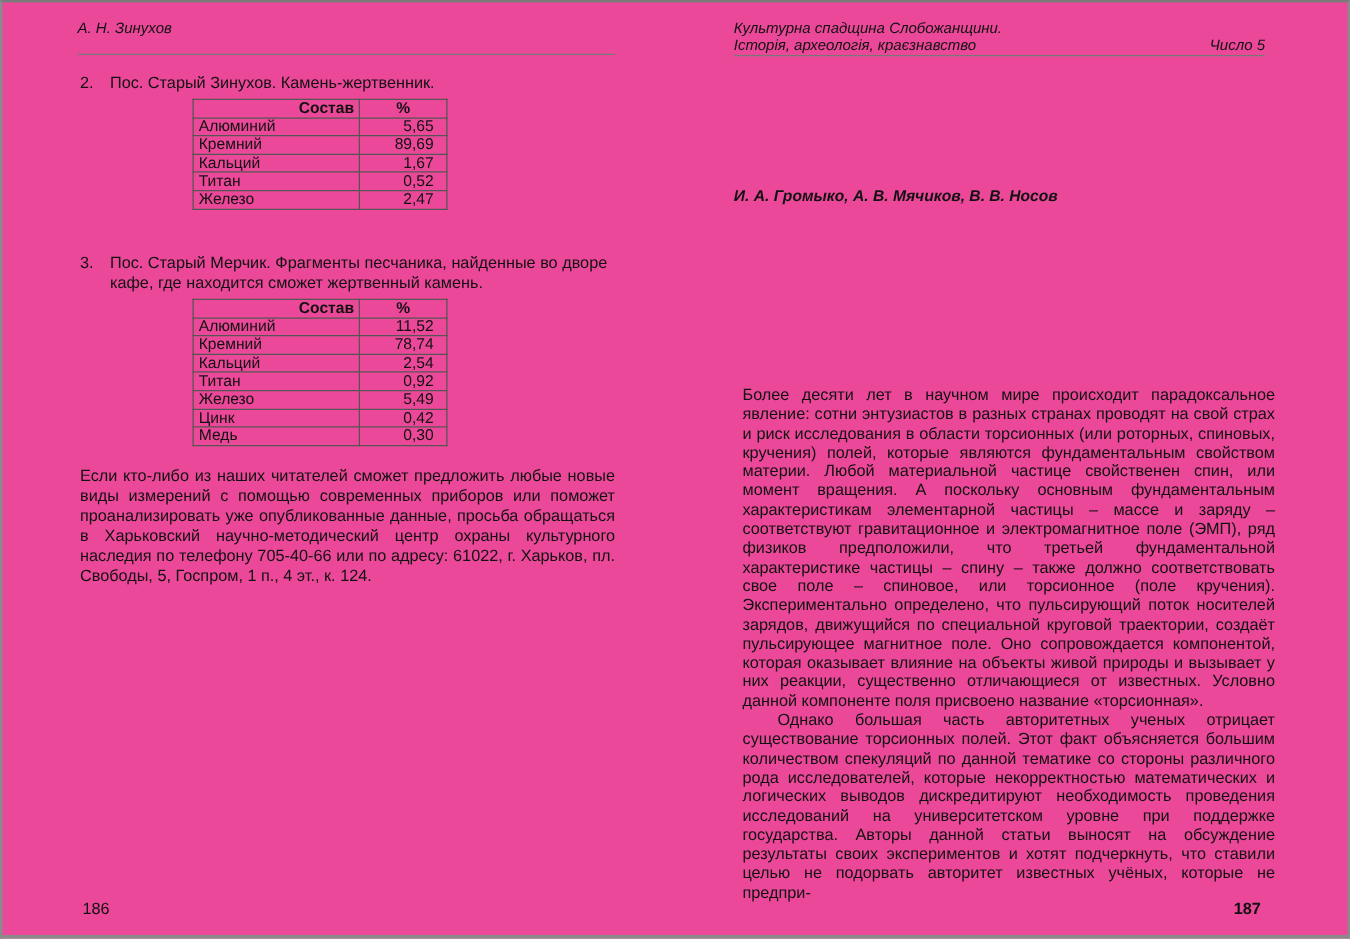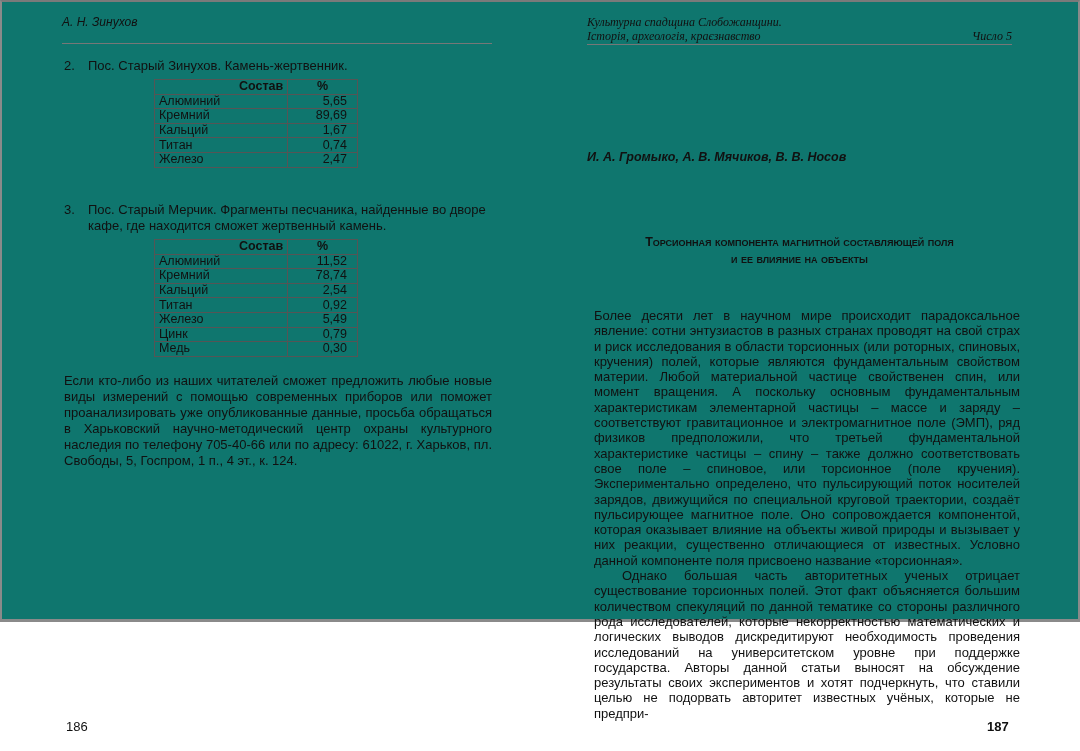--- a/index.html
+++ b/index.html
@@ -1,36 +1,36 @@
 <!DOCTYPE html>
 <html><head>
 <meta charset="utf-8">
 <style>
   * { box-sizing: border-box; margin: 0; padding: 0; }
   html, body { width: 1080px; height: 751px; overflow: hidden; background: #ffffff; }
   body { font-family: "Liberation Sans", sans-serif; color: #111; position: relative; }
   .frame {
-    position: absolute; left: 0; top: 0; width: 1080px; height: 622px;
+    position: absolute; left: 0; top: 0; width: 1080px; height: 751px;
     border-top: 2px solid #7a7a7a; border-bottom: 3px solid #8a8a8a;
     border-left: 2px solid #8a8a8a; border-right: 2px solid #8a8a8a;
-    background: #0f766e;
+    background: #ec4899;
   }
   .page { position: absolute; top: 0; height: 751px; }
   .page-left { left: 0; width: 540px; }
   .page-right { left: 540px; width: 540px; }
 
   .run-head-left {
     position: absolute; left: 60px; top: 13px; width: 430px;
     font-style: italic; font-size: 12px; padding-bottom: 14px;
     border-bottom: 1px solid #777;
   }
   .run-head-right {
     position: absolute; left: 45px; top: 13px; width: 425px;
     font-style: italic; font-size: 12px; line-height: 14px;
-    border-bottom: 1px solid #777; padding-bottom: 1px; font-family: Liberation Serif, serif;
+    border-bottom: 1px solid #777; padding-bottom: 1px;
   }
   .run-head-right .row2 { display: flex; justify-content: space-between; }
 
   .item {
     position: absolute; left: 62px; width: 428px;
     font-size: 13px; line-height: 16px; display: flex;
   }
   .item .num { width: 24px; flex: none; }
   .item .txt { flex: 1; }
 
@@ -97,21 +97,21 @@
       <tr>
             <td class="name">Кремний</td>
             <td class="val">89,69</td>
           </tr>
       <tr>
             <td class="name">Кальций</td>
             <td class="val">1,67</td>
           </tr>
       <tr>
             <td class="name">Титан</td>
-            <td class="val">0,74</td>
+            <td class="val">0,52</td>
           </tr>
       <tr>
             <td class="name">Железо</td>
             <td class="val">2,47</td>
           </tr>
     </tbody>
       </table>
 
     <div class="item" style="top:200px;">
       <span class="num">3.</span>
@@ -139,21 +139,21 @@
       <tr>
             <td class="name">Титан</td>
             <td class="val">0,92</td>
           </tr>
       <tr>
             <td class="name">Железо</td>
             <td class="val">5,49</td>
           </tr>
       <tr>
             <td class="name">Цинк</td>
-            <td class="val">0,79</td>
+            <td class="val">0,42</td>
           </tr>
       <tr>
             <td class="name">Медь</td>
             <td class="val">0,30</td>
           </tr>
     </tbody>
       </table>
 
     <div class="para-left">Если кто-либо из наших читателей сможет предложить любые новые виды измерений с помощью современных приборов или поможет проанализировать уже опубликованные данные, просьба обращаться в Харьковский научно-методический центр охраны культурного наследия по телефону 705-40-66 или по адресу: 61022, г. Харьков, пл. Свободы, 5, Госпром, 1 п., 4 эт., к. 124.</div>
 
@@ -164,24 +164,20 @@
     <div class="run-head-right">
       <div>Культурна спадщина Слобожанщини.</div>
       <div class="row2">
         <span>Історія, археологія, краєзнавство</span>
         <span>Число 5</span>
       </div>
     </div>
 
     <div class="authors">И. А. Громыко, А. В. Мячиков, В. В. Носов</div>
 
-    <div class="article-title">
-      <div>Торсионная компонента магнитной составляющей поля</div>
-      <div>и ее влияние на объекты</div>
-    </div>
 
     <div class="body-right">
       <p>Более десяти лет в научном мире происходит парадоксальное явление: сотни энтузиастов в разных странах проводят на свой страх и риск исследования в области торсионных (или роторных, спиновых, кручения) полей, которые являются фундаментальным свойством материи. Любой материальной частице свойственен спин, или момент вращения. А поскольку основным фундаментальным характеристикам элементарной частицы – массе и заряду – соответствуют гравитационное и электромагнитное поле (ЭМП), ряд физиков предположили, что третьей фундаментальной характеристике частицы – спину – также должно соответствовать свое поле – спиновое, или торсионное (поле кручения). Экспериментально определено, что пульсирующий поток носителей зарядов, движущийся по специальной круговой траектории, создаёт пульсирующее магнитное поле. Оно сопровождается компонентой, которая оказывает влияние на объекты живой природы и вызывает у них реакции, существенно отличающиеся от известных. Условно данной компоненте поля присвоено название «торсионная».</p>
       <p class="indent">Однако большая часть авторитетных ученых отрицает существование торсионных полей. Этот факт объясняется большим количеством спекуляций по данной тематике со стороны различного рода исследователей, которые некорректностью математических и логических выводов дискредитируют необходимость проведения исследований на университетском уровне при поддержке государства. Авторы данной статьи выносят на обсуждение результаты своих экспериментов и хотят подчеркнуть, что ставили целью не подорвать авторитет известных учёных, которые не предпри-</p>
     </div>
 
     <div class="page-num right">187</div>
   </div>
 </div>
 

